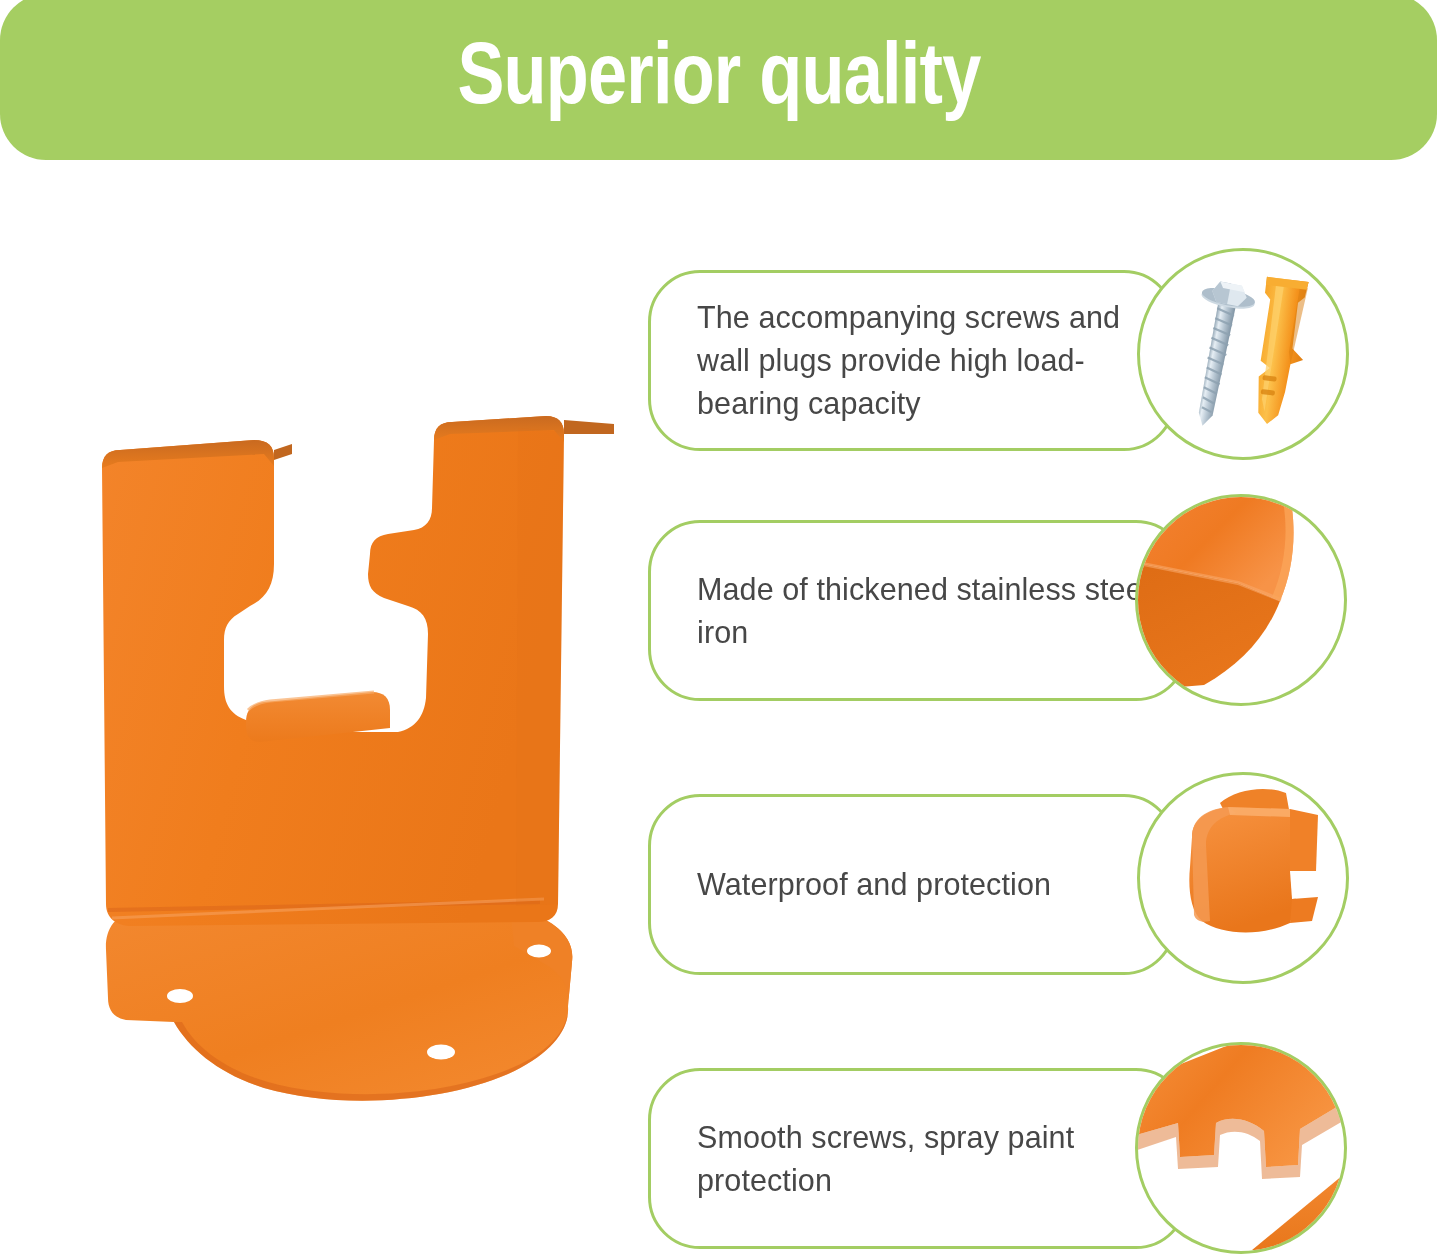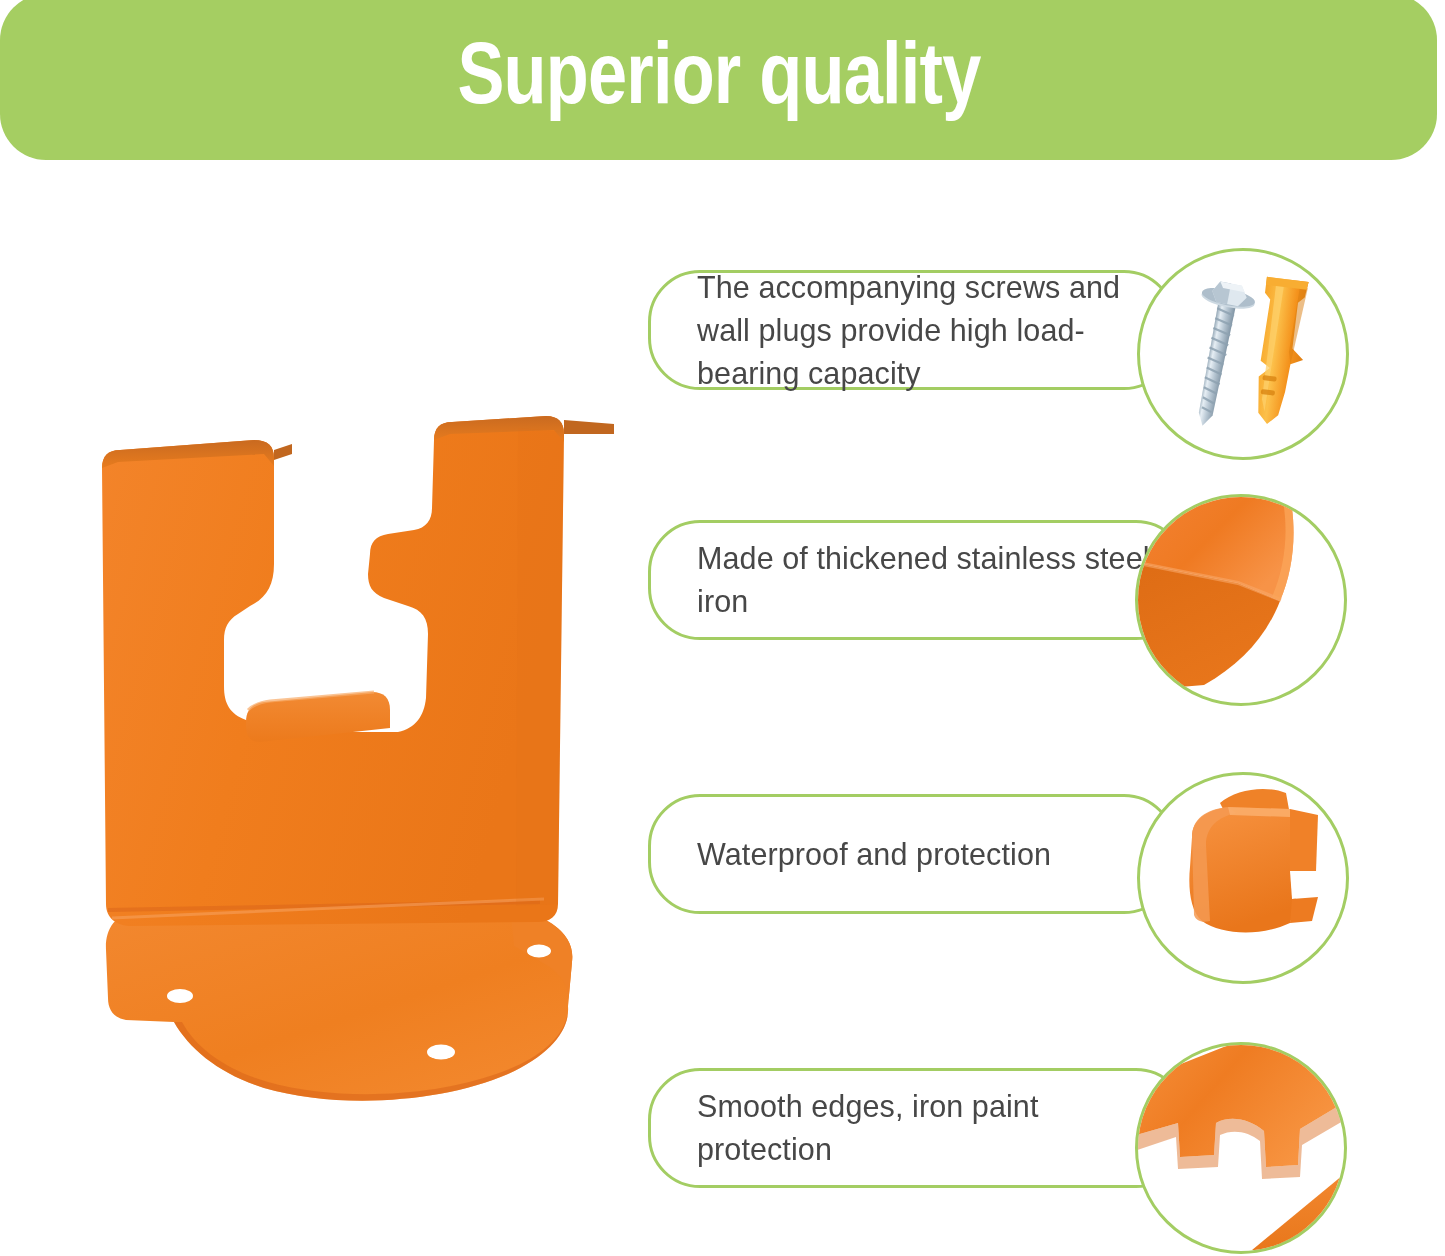--- a/index.html
+++ b/index.html
@@ -19,21 +19,21 @@
     white-space:nowrap;padding-bottom:8px;
   }
 
   
   #product{position:absolute;left:78px;top:410px;width:540px;height:700px;}
 
   
   #features{position:absolute;left:648px;top:262px;width:760px;height:990px;}
   .feature{position:absolute;left:0;width:760px;height:176px;}
   .f-box{
-    position:absolute;left:0;top:8px;width:528px;height:120px;
+    position:absolute;left:0;top:8px;width:528px;height:181px;
     border:3px solid #a3cd63;border-radius:52px;background:#ffffff;
     display:flex;align-items:center;box-sizing:border-box;
   }
   .f-box.wide{width:540px;}
   .f-text{
     padding-left:46px;padding-right:10px;
     color:#474747;font-size:30.5px;line-height:43px;
     letter-spacing:.1px;
   }
   .f-circle{
@@ -290,21 +290,21 @@
         <path d="M 150 34 L 178 40 L 176 96 L 150 96 Z" fill="#f08128"></path>
         <path d="M 152 124 L 178 122 L 172 146 L 150 148 Z" fill="#ed7b21"></path>
 
         <path d="M 88 32 L 150 34 L 150 42 L 90 40 Z" fill="#fbb271" opacity=".8"></path>
       </svg>
     </div>
   </div>
 
   <div class="feature" id="feature-3">
     <div class="f-box wide">
-      <div class="f-text">Smooth edges, iron paint protection</div>
+      <div class="f-text">Smooth screws, spray paint protection</div>
     </div>
     <div class="f-circle">
       <svg width="205" height="205" viewBox="0 0 205 205" xmlns="http://www.w3.org/2000/svg">
         <defs>
           <linearGradient id="uA" x1="0" y1="0" x2="1" y2="0.5">
             <stop offset="0%" stop-color="#f79441"></stop>
             <stop offset="50%" stop-color="#ef7c22"></stop>
             <stop offset="100%" stop-color="#f79441"></stop>
           </linearGradient>
           <linearGradient id="uB" x1="0" y1="0" x2="0" y2="1">

